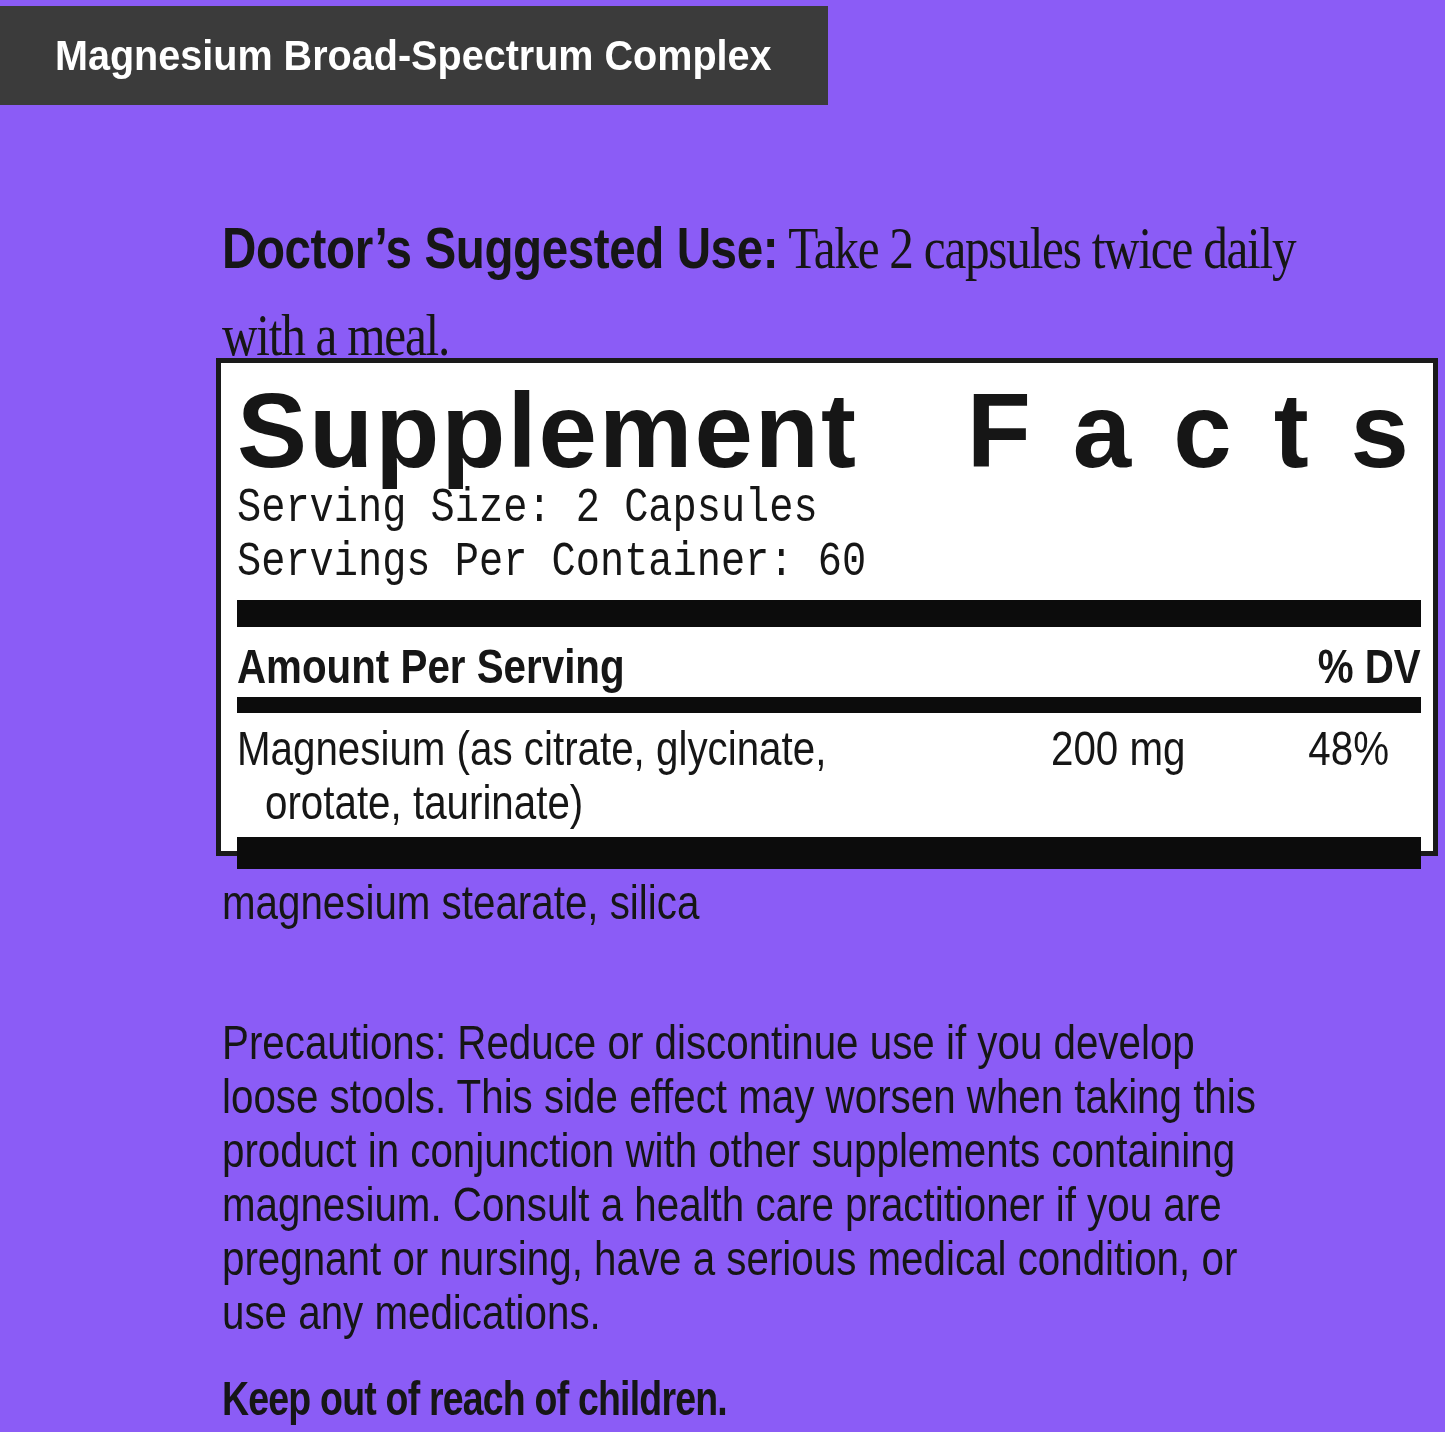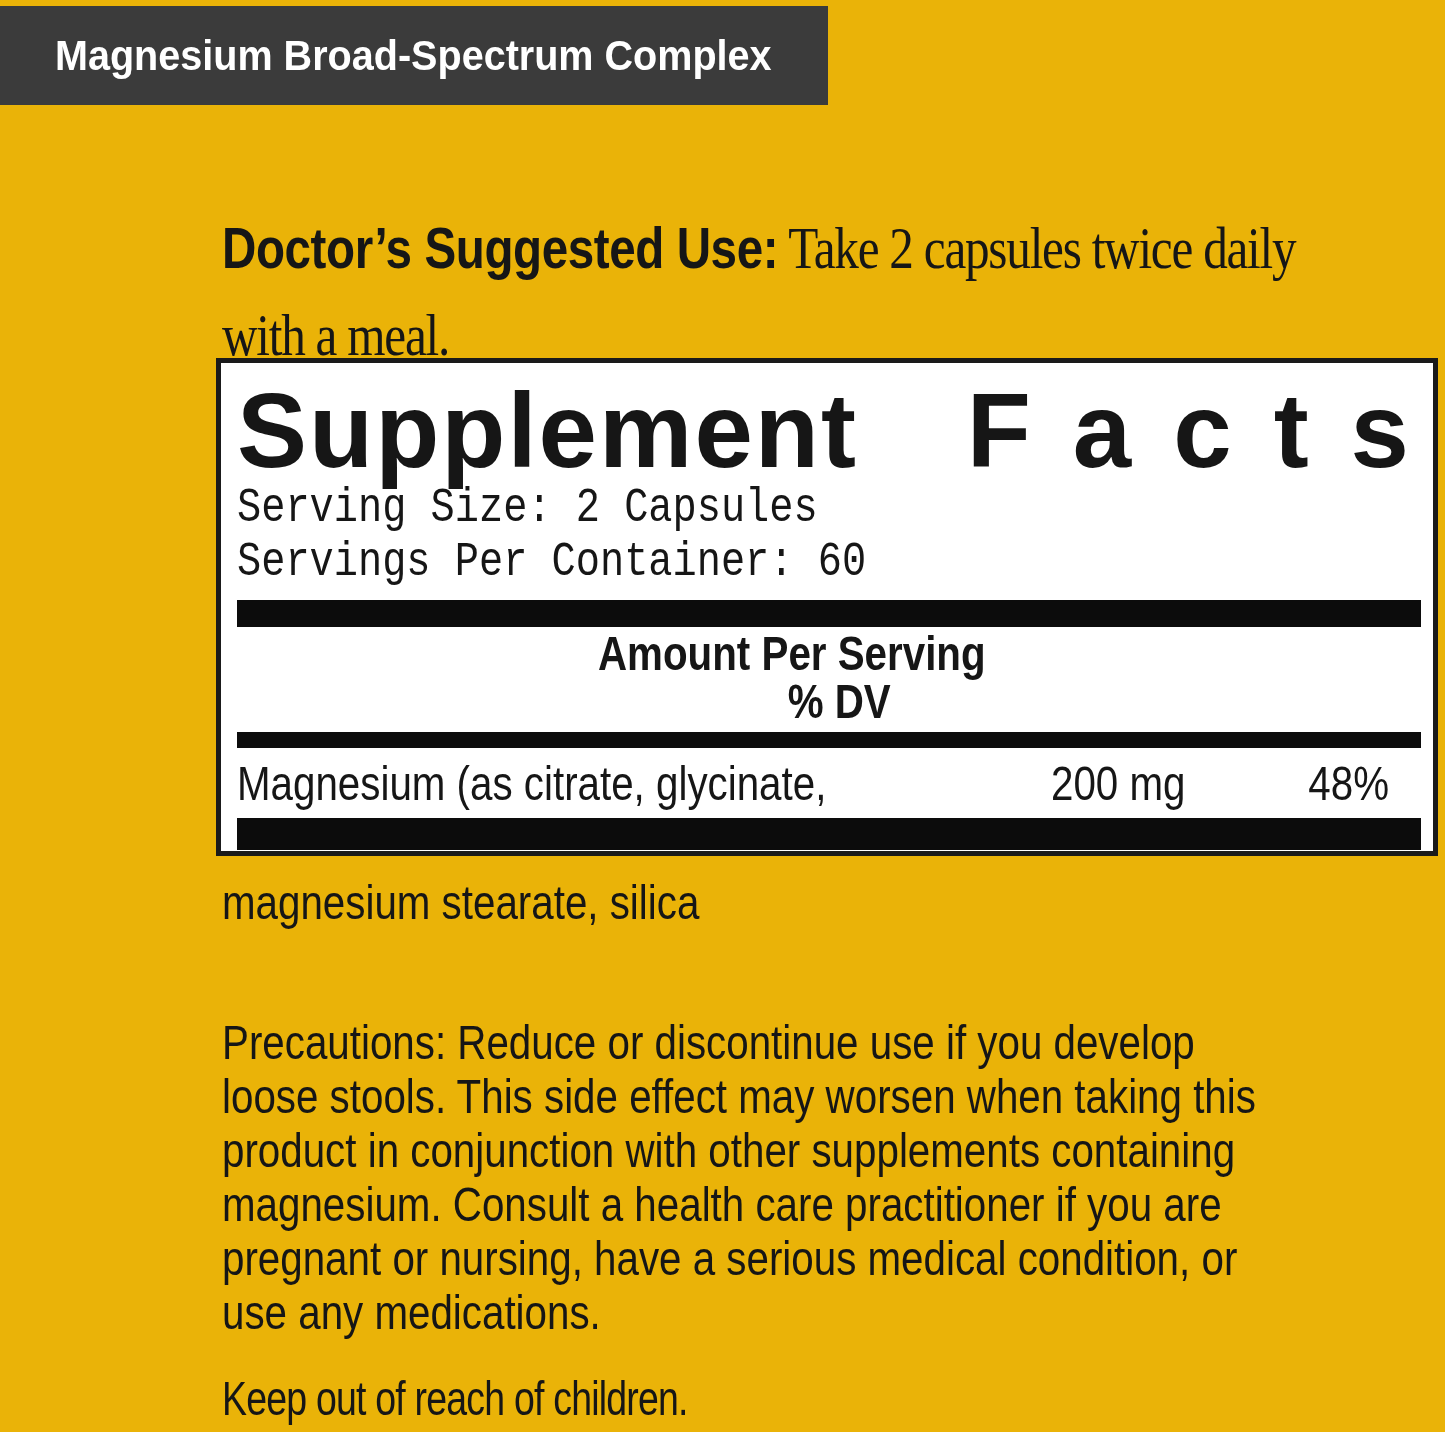--- a/index.html
+++ b/index.html
@@ -1,21 +1,21 @@
 <!DOCTYPE html>
 <html><head>
 <meta charset="utf-8">
 <style>
   * { margin: 0; padding: 0; box-sizing: border-box; }
   html, body { background: #ffffff; }
   .page {
     position: relative;
     width: 1445px;
     height: 1432px;
-    background: #eab308;
+    background: #8b5cf6;
     overflow: hidden;
     font-family: "Liberation Sans", sans-serif;
     color: #161616;
   }
 
   
   .header-bar {
     position: absolute;
     left: 0; top: 6px;
     width: 828px; height: 99px;
@@ -96,25 +96,24 @@
   .facts-title .word2 { letter-spacing: 42px; margin-right: -42px; }
   .facts-line { line-height: 54px; font-size: 48px; letter-spacing: 0; font-family: Liberation Mono, monospace; }
   .bar { background: #0c0c0c; }
   .bar.thick1 { height: 27px; margin-top: 11px; }
   .bar.thin   { height: 16px; margin-top: 6px; }
   .bar.thick2 { height: 32px; margin-top: 7px; }
   .facts-hrow {
     display: flex;
     justify-content: space-between;
     align-items: center;
-    margin-top: 3px;
+    margin-top: 16px;
     line-height: 48px;
     font-size: 48px;
     font-weight: bold;
-    flex-direction: column;
   }
   .ing-row {
     display: flex;
     margin-top: 9px;
     font-size: 48px;
   }
   .ing-row .ing-name { flex: 1; }
   .ing-row .ing-name .nline { line-height: 54px; }
   .ing-row .ing-name .nline.indent { padding-left: 28px; }
   .ing-row .ing-amount { width: 210px; line-height: 54px; }
@@ -123,21 +122,21 @@
   
   .para { position: absolute; left: 222px; font-size: 48px; }
   .para .pline { line-height: 54px; }
   .other-ingredients { top: 876px; }
   .precautions { top: 1016px; }
 
   .keepout {
     position: absolute;
     left: 222px; top: 1372px;
     font-size: 48px;
-    font-weight: normal;
+    font-weight: bold;
     line-height: 54px;
   }
   .keepout .kcond {
     display: inline-block;
     transform: scaleX(0.78);
     transform-origin: 0 50%;
     letter-spacing: -1px;
     white-space: nowrap;
   }
 </style>
@@ -184,20 +183,23 @@
       <span class="cond">Amount Per Serving</span>
       <span class="cond-r">% DV</span>
     </div>
 
     <div class="bar thin"></div>
 
     <div class="ing-row">
       <div class="ing-name">
         <div class="nline">
           <span class="cond">Magnesium (as citrate, glycinate,</span>
+        </div>
+        <div class="nline indent">
+          <span class="cond">orotate, taurinate)</span>
         </div>
       </div>
       <div class="ing-amount">
         <span class="cond">200 mg</span>
       </div>
       <div class="ing-dv">
         <span class="cond-r">48%</span>
       </div>
     </div>
 

